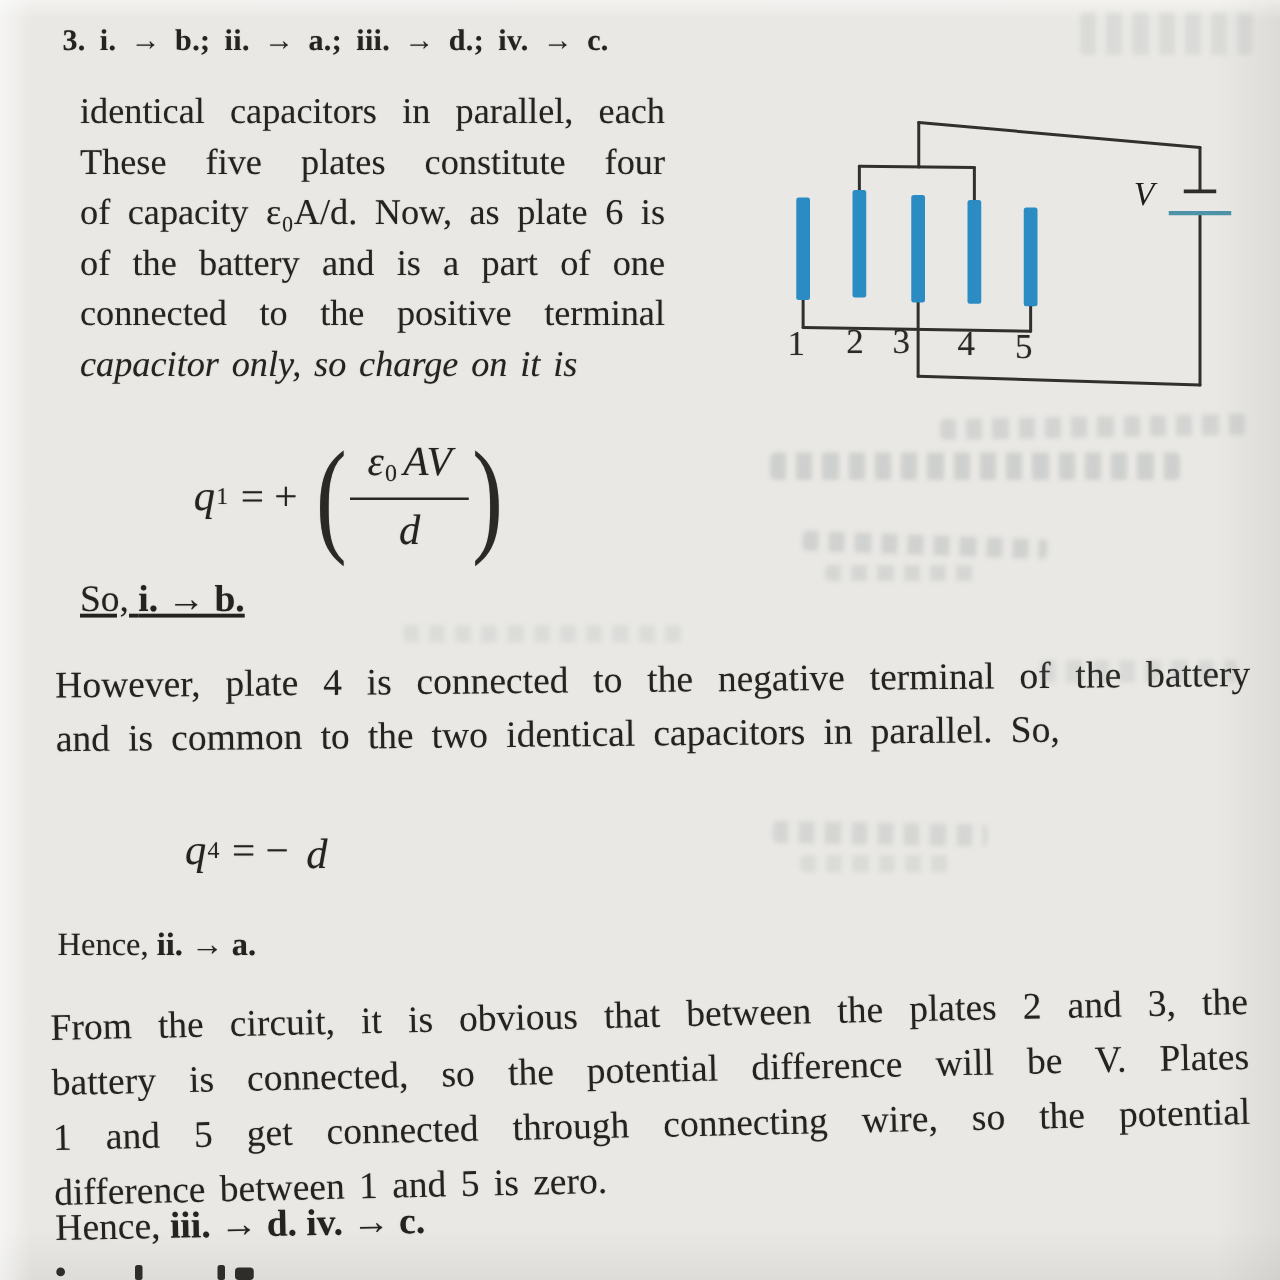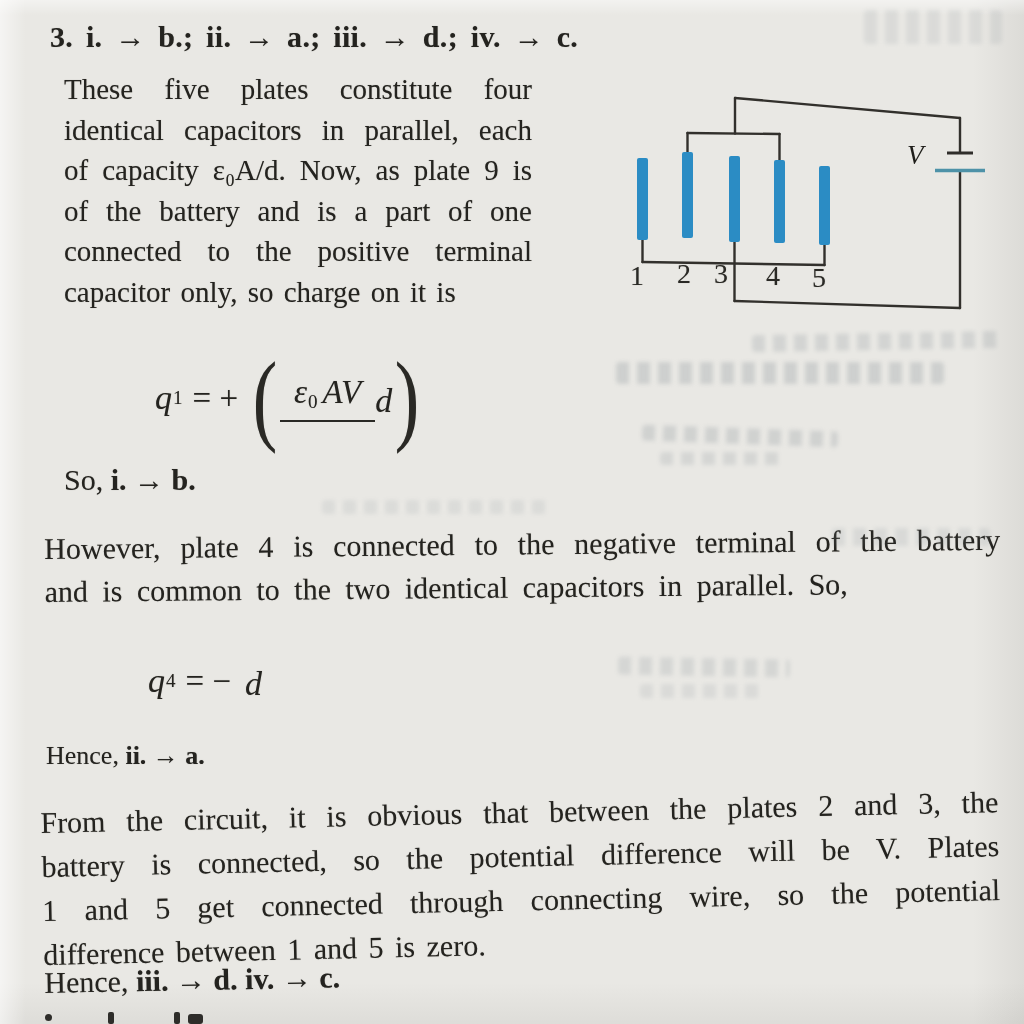--- a/index.html
+++ b/index.html
@@ -12,25 +12,25 @@
     background-color:#e9e8e4;
     font-family:"Liberation Serif","DejaVu Serif",serif;
     color:#24231f;
   }
   .page::before{content:"";position:absolute;inset:0;pointer-events:none;
     background:linear-gradient(to right, rgba(255,255,255,.55), rgba(255,255,255,0) 2.5%),
                linear-gradient(to bottom, rgba(255,255,255,.45), rgba(255,255,255,0) 1.5%),
                linear-gradient(to left, rgba(70,70,65,.08), rgba(0,0,0,0) 5%),
                linear-gradient(to top, rgba(70,70,65,.07), rgba(0,0,0,0) 4%);}
   .txt{position:absolute;text-shadow:0 0 1px rgba(70,66,58,.35);}
-  .answers{left:50px;top:20px;font-size:30px;font-weight:bold;word-spacing:5px;letter-spacing:.3px;}
+  .answers{left:50px;top:20px;font-size:24px;font-weight:bold;word-spacing:5px;letter-spacing:.3px;}
   .p1{left:64px;top:69px;width:468px;font-size:29px;}
   .p1 .ln{height:40.5px;line-height:40.5px;text-align:justify;text-align-last:justify;white-space:nowrap;}
-  .p1 .ln.last{text-align:left;text-align-last:left;word-spacing:3px;}
-  .soline{left:64px;top:463px;font-size:30px;}
+  .p1 .ln.last{text-align:left;text-align-last:left;word-spacing:3px;font-style:italic;}
+  .soline{left:64px;top:463px;font-size:30px;text-decoration:underline;}
   .b{font-weight:bold;}
   .p2{left:44px;top:527px;width:956px;font-size:30px;transform:rotate(-0.55deg);transform-origin:0 0;}
   .p2 .ln{height:43px;line-height:43px;white-space:nowrap;}
   .p2 .ln.just{text-align:justify;text-align-last:justify;white-space:nowrap;}
   .p2 .ln.rest{word-spacing:7px;}
   .hence2{left:46px;top:741px;font-size:26px;}
   .p3{left:40px;top:801px;width:958px;font-size:30px;transform:rotate(-1.25deg);transform-origin:0 0;}
   .p3 .ln{height:44px;line-height:44px;}
   .p3 .ln.just{text-align:justify;text-align-last:justify;white-space:nowrap;}
   .p3 .ln.last{word-spacing:4px;}
@@ -39,21 +39,21 @@
   
   .equation{position:absolute;display:flex;align-items:center;font-size:33px;color:#24231f;text-shadow:0 0 1px rgba(70,66,58,.35);}
   .eq1{left:155px;top:338px;height:120px;}
   .eq2{left:148px;top:626px;height:110px;}
   .mvar{font-style:italic;}
   .msub{font-size:0.58em;vertical-align:-0.28em;margin-left:1px;font-style:normal;}
   .mrel{margin:0 10px;}
   .paren{font-size:102px;line-height:.82;font-weight:400;transform:scaleX(.72);color:#2a2925;}
   .paren.open{margin-right:-6px;}
   .paren.close{margin-left:-6px;}
-  .frac{display:inline-flex;flex-direction:row;align-items:center;margin:0 4px;}
+  .frac{display:inline-flex;flex-direction:column;align-items:center;margin:0 4px;}
   .frac .num{display:inline-block;padding:0 14px 7px;border-bottom:2.5px solid #2a2925;white-space:nowrap;}
   .frac .den{padding-top:6px;}
   .mtail{margin-left:5px;}
 
   
   .diagram{position:absolute;left:603px;top:72px;width:415px;height:252px;}
   .diagram svg{position:absolute;left:0;top:0;}
   .plate-label{position:absolute;font-size:28px;color:#2a2925;text-shadow:0 0 1px rgba(70,66,58,.35);}
   .vlabel{position:absolute;left:304px;top:68px;font-size:27px;font-style:italic;color:#1f1e1a;}
 
@@ -79,23 +79,23 @@
   .f4{left:188px;top:1014px;width:15px;height:10px;border-radius:3px;}
 </style>
 </head>
 <body>
 
 <div class="page">
 
   <div class="txt answers">3. i. → b.; ii. → a.; iii. → d.; iv. → c.</div>
 
   <div class="txt p1">
+    <div class="ln">identical capacitors in parallel, each</div>
     <div class="ln">These five plates constitute four</div>
-    <div class="ln">identical capacitors in parallel, each</div>
-    <div class="ln">of capacity ε₀A/d. Now, as plate 9 is</div>
+    <div class="ln">of capacity ε₀A/d. Now, as plate 6 is</div>
     <div class="ln">of the battery and is a part of one</div>
     <div class="ln">connected to the positive terminal</div>
     <div class="ln last">capacitor only, so charge on it is</div>
   </div>
 
   <div class="diagram">
     <svg width="415" height="252" viewBox="0 0 415 252">
       <g stroke="#32302c" stroke-width="2.4" fill="none" stroke-linecap="round">
         <path d="M84.5 80 V61"></path>
         <path d="M176.5 88 V62"></path>

